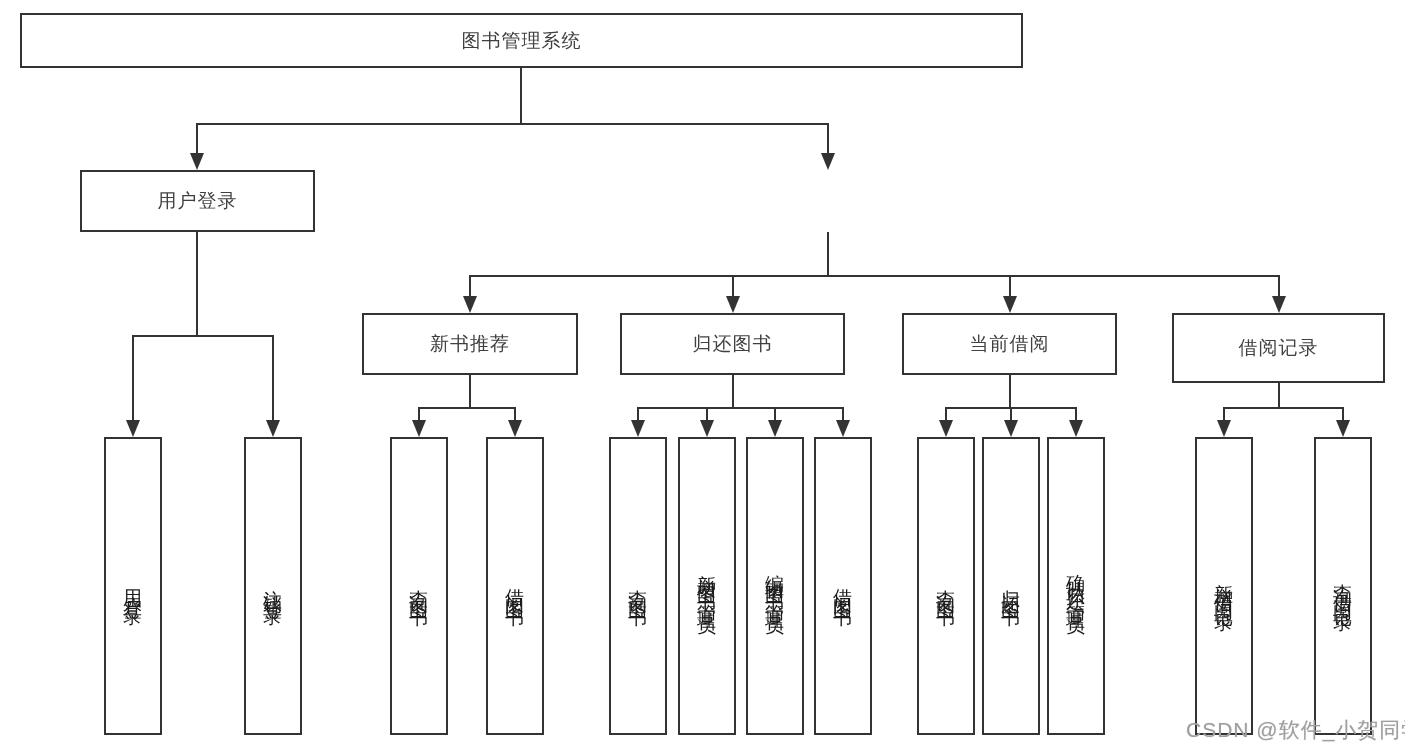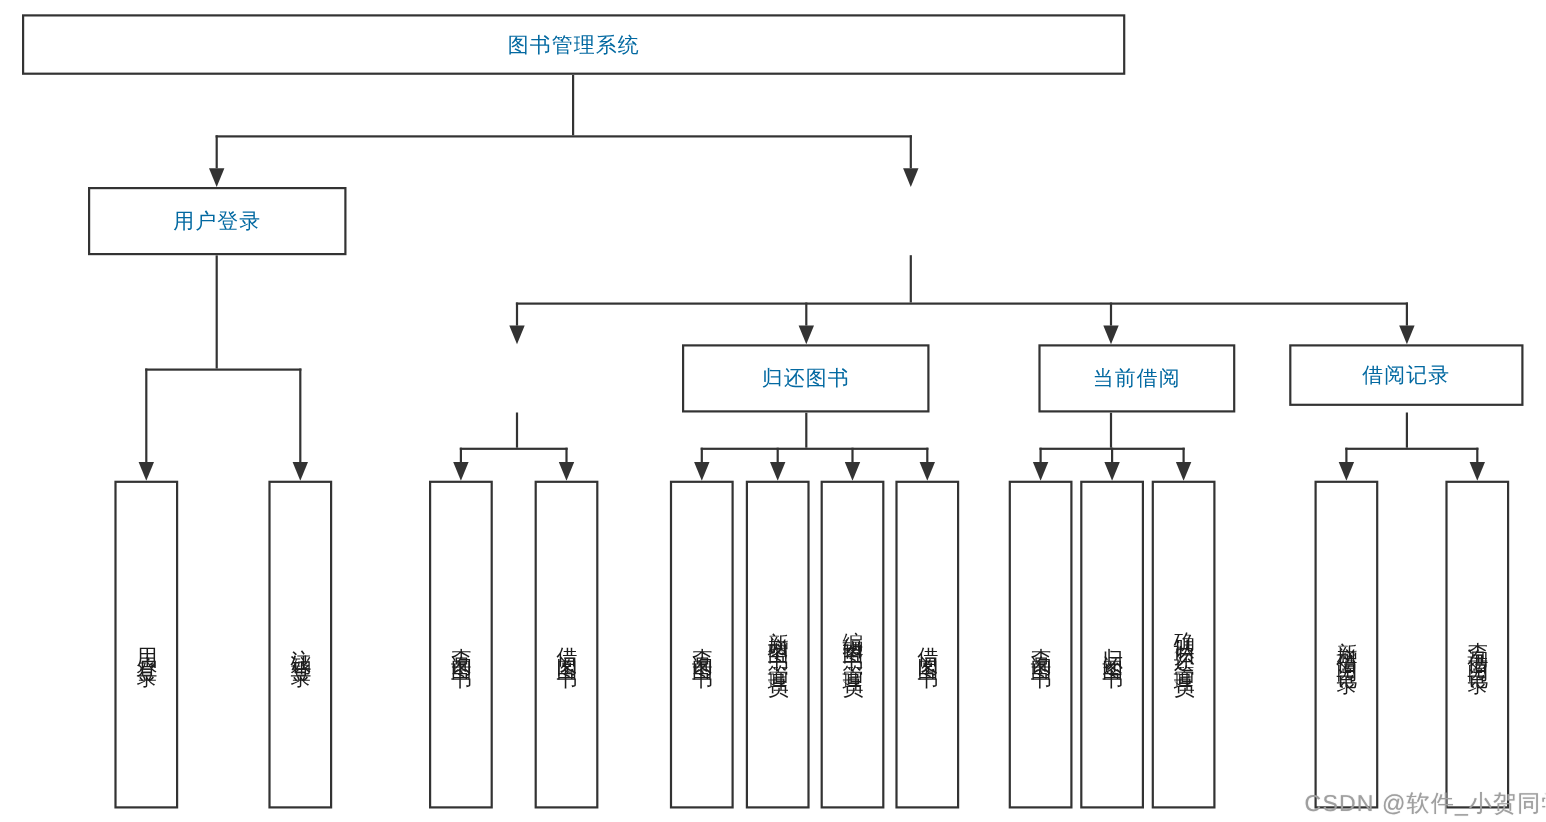--- a/index.html
+++ b/index.html
@@ -6,21 +6,21 @@
   body { font-family:"Liberation Sans","DejaVu Sans",sans-serif; }
   #canvas {
     position:relative; width:1405px; height:747px;
     background:#ffffff; overflow:hidden;
   }
   
   .hnode {
     position:absolute; box-sizing:border-box;
     border:2px solid #333; background:#fff;
     display:flex; align-items:center; justify-content:center;
-    font-size:19px; color:#0369a1; letter-spacing:1px;
+    font-size:19px; color:#404040; letter-spacing:1px;
   }
   
   .vnode {
     position:absolute; box-sizing:border-box;
     top:437px; width:58px; height:298px;
     border:2px solid #333; background:#fff;
     display:flex; align-items:center; justify-content:center;
   }
   .vnode span {
     writing-mode:vertical-rl; text-orientation:mixed;
@@ -88,23 +88,24 @@
     <div class="vline" style="left:1278px; top:375px; height:32px;"></div>
     <div class="hline" style="left:1223px; top:407px; width:121px;"></div>
     <div class="drop" style="left:1223px; top:407px; height:13px;"></div>
     <div class="drop" style="left:1342px; top:407px; height:13px;"></div>
   </div>
 
   <div class="hnode" style="left:20px; top:13px; width:1003px; height:55px;">图书管理系统</div>
 
   <div class="hnode" style="left:80px; top:170px; width:235px; height:62px;">用户登录</div>
 
+  <div class="hnode" style="left:362px; top:313px; width:216px; height:62px;">新书推荐</div>
   <div class="hnode" style="left:620px; top:313px; width:225px; height:62px;">归还图书</div>
-  <div class="hnode" style="left:944px; top:313px; width:179px; height:62px;">当前借阅</div>
-  <div class="hnode" style="left:1172px; top:313px; width:213px; height:56px;">借阅记录</div>
+  <div class="hnode" style="left:902px; top:313px; width:215px; height:62px;">当前借阅</div>
+  <div class="hnode" style="left:1172px; top:313px; width:213px; height:70px;">借阅记录</div>
 
   <div class="vnode" style="left:104px;">
     <span>用户登录</span>
   </div>
   <div class="vnode" style="left:244px;">
     <span>注销登录</span>
   </div>
 
   <div class="vnode" style="left:390px;">
     <span>查询图书</span>

